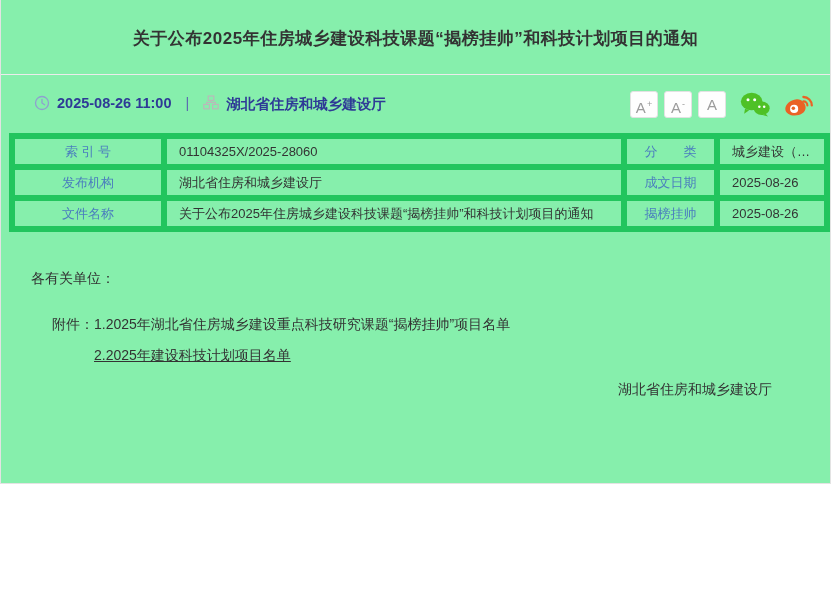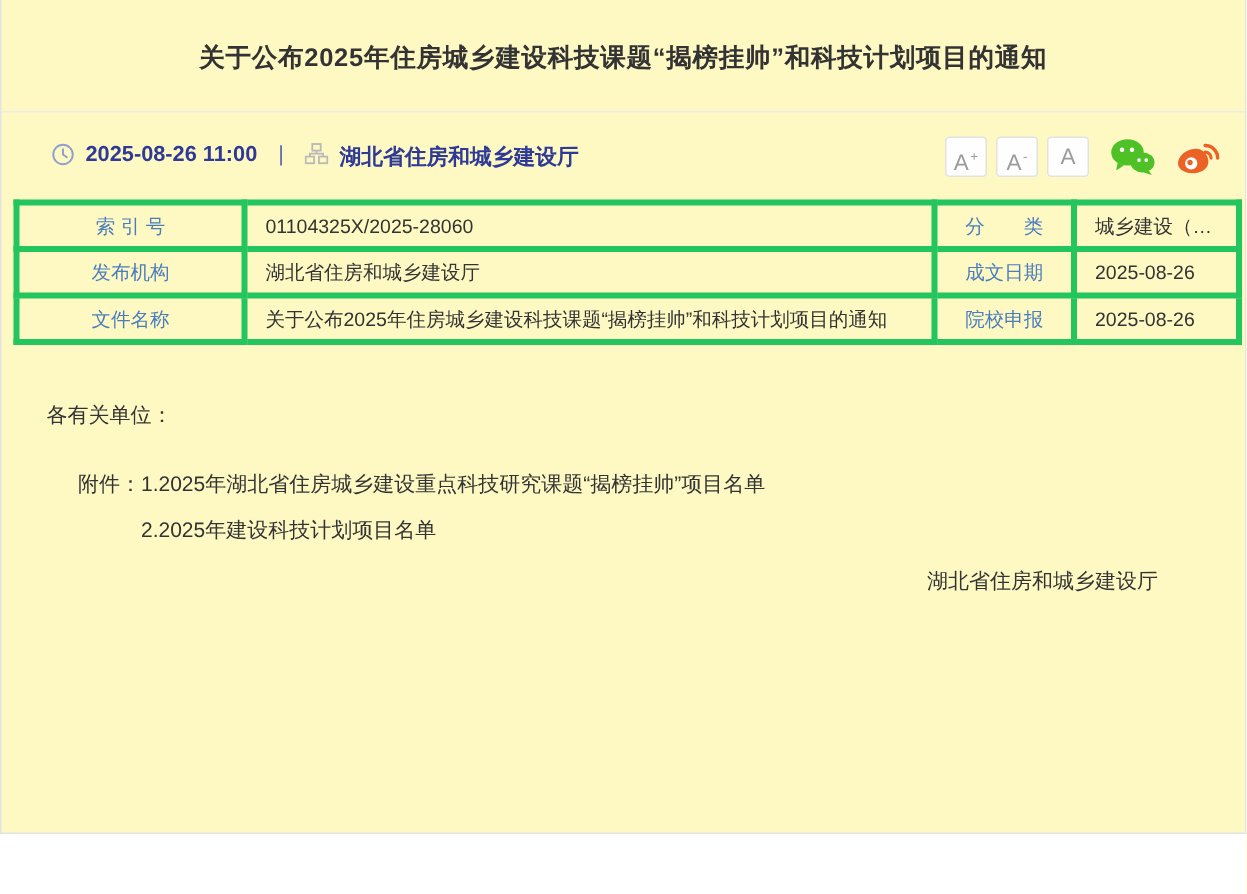--- a/index.html
+++ b/index.html
@@ -1,21 +1,21 @@
 <!DOCTYPE html>
 <html><head>
 <meta charset="utf-8">
 <style>
   * { box-sizing: border-box; }
   html,body { margin:0; padding:0; background:#fff; }
   .page {
     position: relative;
-    width: 831px; height: 556px;
+    width: 831px; height: 484px;
     margin: 0 auto;
-    background: #fef9c3;
+    background: #86efac;
     border: 1px solid #e3e3e3;
     border-top: none;
     font-family: "Liberation Sans", "DejaVu Sans", sans-serif;
     color: #333;
     overflow: hidden;
   }
   
   .header { height: 75px; border-bottom: 1px solid #ececec; }
   .doc-title {
     margin: 0; padding-top: 27px;
@@ -46,40 +46,40 @@
   }
   .fz-btn sup { font-size: 9px; vertical-align: 6px; margin-left: 1px; }
   .share-icon { margin-left: 14px; display: inline-flex; cursor: pointer; }
   
   .info-table {
     width: 815px; margin: 0 8px;
     border-collapse: collapse; table-layout: fixed;
     font-size: 13px;
   }
   .info-table td {
-    border: 4px solid #22c55e;
+    border: 6px solid #22c55e;
     height: 31px; padding: 0 12px;
     color: #333;
     overflow: hidden; white-space: nowrap; text-overflow: ellipsis;
   }
   .info-table td.cell-label {
     color: #4a7dbe; text-align: center; padding: 0 4px;
     white-space: pre;
   }
   
   .doc-body {
     padding: 32px 58px 0 30px;
     font-size: 14px; line-height: 28px; color: #333;
   }
   .doc-body p { margin: 0; }
   .salutation { margin: 0; }
   .para { margin-top: 7px !important; text-indent: 14px; text-align: justify; }
   .attachments { margin-top: 18px; }
   .att-line1 { padding-left: 21px; }
-  .att-line2 { padding-left: 63px; margin-top: 3px !important; }
+  .att-line2 { padding-left: 63px; margin-top: 3px !important; text-decoration: underline; }
   .signature { margin-top: 10px; text-align: right; line-height: 20px; }
   .signature .signer { display: block; }
 </style>
 </head>
 <body>
 
 <div class="page">
 
   <div class="header">
     <h1 class="doc-title">关于公布2025年住房城乡建设科技课题“揭榜挂帅”和科技计划项目的通知</h1>
@@ -149,21 +149,21 @@
       </tr>
       <tr>
         <td class="cell-label">发布机构</td>
         <td>湖北省住房和城乡建设厅</td>
         <td class="cell-label">成文日期</td>
         <td>2025-08-26</td>
       </tr>
       <tr>
         <td class="cell-label">文件名称</td>
         <td>关于公布2025年住房城乡建设科技课题“揭榜挂帅”和科技计划项目的通知</td>
-        <td class="cell-label">院校申报</td>
+        <td class="cell-label">揭榜挂帅</td>
         <td>2025-08-26</td>
       </tr>
     </tbody>
   </table>
 
   <div class="doc-body">
     <p class="salutation">各有关单位：</p>
     <div class="attachments">
       <p class="att-line1"><span>附件：</span><span>1.2025年湖北省住房城乡建设重点科技研究课题“揭榜挂帅”项目名单</span></p>
       <p class="att-line2">2.2025年建设科技计划项目名单</p>

